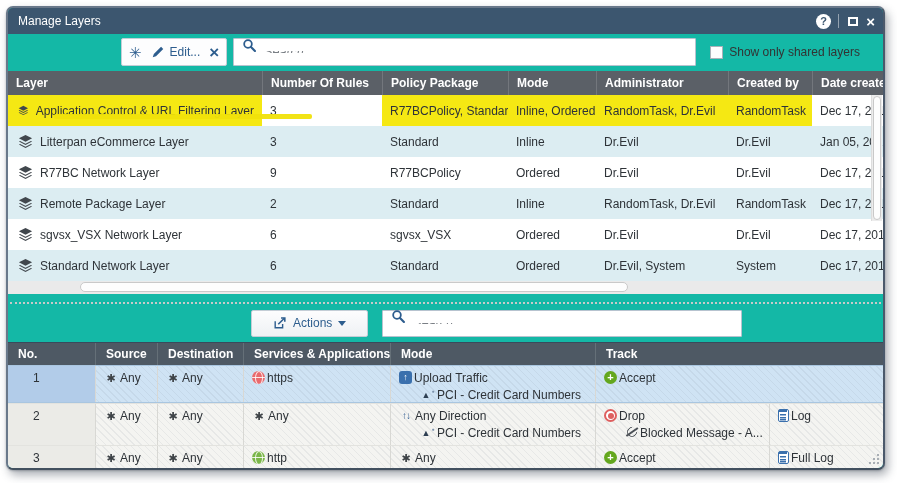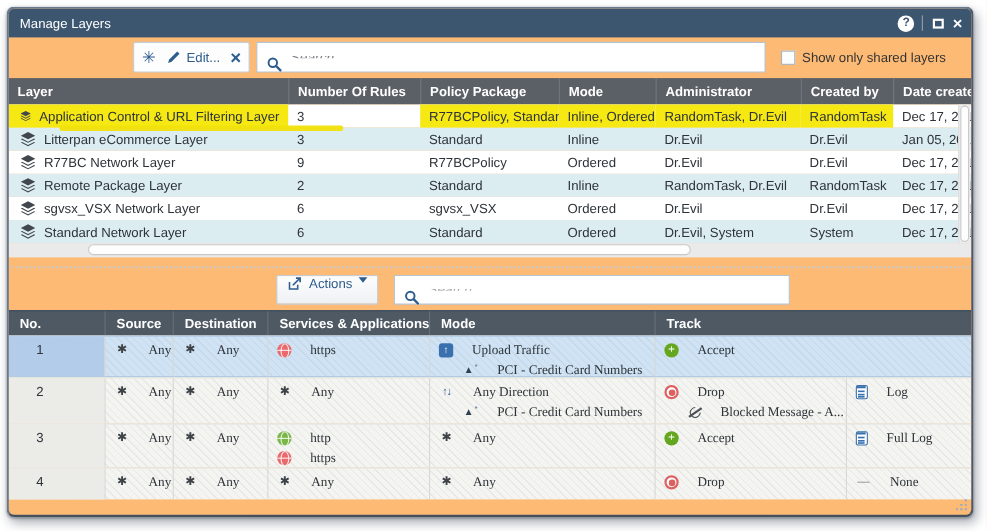--- a/index.html
+++ b/index.html
@@ -2,21 +2,21 @@
 <html><head>
 <meta charset="utf-8">
 <style>
   * { margin:0; padding:0; box-sizing:border-box; }
   html,body { width:897px; height:483px; background:#fff; overflow:hidden;
               font-family:"Liberation Sans", sans-serif; }
   .canvas { position:relative; width:897px; height:483px; }
 
   
   .dialog { position:absolute; left:6px; top:6px; width:879px; height:464px;
-            background:#fdba74; border-radius:7px;
+            background:#14b8a6; border-radius:7px;
             border:2px solid; border-color:#69788a #4b596b #42505f #69788a;
             box-shadow: 3px 5px 10px rgba(45,55,70,.40), 0 1px 2px rgba(45,55,70,.3);
             display:flex; flex-direction:column; overflow:hidden; }
 
   
   .titlebar { height:26px; background:#3c566f; display:flex; align-items:center;
               padding:0 8px 0 10px; flex:none; }
   .title { color:#fff; font-size:12px; }
   .tb-controls { margin-left:auto; display:flex; align-items:center; gap:7px; }
   .help-btn { width:15px; height:15px; border-radius:50%; background:#fff; color:#3c566f;
@@ -30,57 +30,57 @@
   .close-btn::before { content:"×"; }
 
   
   .topbar { height:37px; display:flex; align-items:center; padding:4px 10px 5px 10px; flex:none; }
   .btn-group { margin-left:103px; height:28px; border:1px solid #c4cdd6; border-radius:2px;
                background:#fdfdfe; display:flex; align-items:center; padding:4px 7px; gap:9px; }
   .tool { display:flex; align-items:center; gap:5px; color:#2d5d8e; font-size:12px; cursor:default; }
   .tool-new::before { content:"✳"; font-size:15px; color:#2d5d8e; line-height:1; }
   .tool-del::before { content:"×"; font-size:17px; font-weight:bold; color:#2d5d8e; line-height:1; }
   .searchbox { height:28px; border:1px solid #b7c3cf; background:#fff; display:flex;
-               align-items:flex-start; padding:12px 8px; gap:7px; border-radius:1px; }
+               align-items:flex-end; padding:12px 8px; gap:7px; border-radius:1px; }
   .searchbox input { border:none; outline:none; flex:1; font-size:12.5px; height:100%;
                      font-family:"Liberation Sans", sans-serif; background:transparent; color:#333; }
   .searchbox input::placeholder { font-style:italic; color:#7a7f85; }
   .top-search { width:463px; margin-left:6px; }
   .chk { margin-left:14px; display:flex; align-items:center; gap:6px; font-size:12px; color:#333; }
   .chk .box { width:13px; height:13px; border:1px solid #a9b2ba; background:#fcfdfe; }
 
   
   .lgrid { display:grid; grid-template-columns:254px 120px 126px 88px 132px 84px 1fr; }
   .lheader { background:#5b6067; flex:none; }
   .lheader .hcell { color:#fff; font-weight:bold; font-size:12px; padding:5px 8px;
                     border-left:1px solid #73777d; white-space:nowrap; overflow:hidden; }
   .lheader .hcell:first-child { border-left:none; }
   #layersBody { position:relative; flex:none; }
-  .lrow { height:21px; font-size:12px; color:#2e3338; background:#fff; cursor:default; }
+  .lrow { height:31px; font-size:12px; color:#2e3338; background:#fff; cursor:default; }
   .lrow.alt { background:#dcedf2; }
   .lrow > div { display:flex; align-items:center; padding:0 8px; white-space:nowrap; overflow:hidden; }
   .lrow .name { gap:7px; padding-left:10px; }
   .lrow .hl { background:#f5e813; }
   .hl-underline { position:absolute; left:46px; top:19px; width:258px; height:5px;
                   background:#f0e20a; border-radius:2px; opacity:.95; pointer-events:none; }
   .vscroll { position:absolute; right:1px; top:0; width:11px; height:126px;
              background:#ececec; border-left:1px solid #ddd; }
   .vscroll .thumb { position:absolute; left:1px; top:1px; width:8px; height:124px;
                     background:#fdfdfd; border:1px solid #c9c9c9; border-radius:4px; }
   .hscroll { height:13px; background:#eaeaea; position:relative; flex:none; }
   .hscroll .thumb { position:absolute; left:72px; top:1px; width:548px; height:10px;
                     background:#fdfdfd; border:1px solid #c9c9c9; border-radius:5px; }
 
   .dotted-sep { flex:none; margin:8px 2px 0 2px; border-top:2px dotted #c9c9c9; }
 
   
   .midbar { height:38px; display:flex; align-items:center; padding:4px 10px; flex:none; }
   .actions-btn { margin-left:233px; height:27px; border:1px solid #c4cdd6; border-radius:2px;
-                 background:linear-gradient(#fdfdfe,#eef1f4); display:flex; 
-                 gap:6px; padding:0 9px; font-size:12px; color:#2d5d8e;
+                 background:linear-gradient(#fdfdfe,#eef1f4); display:flex; align-items:center;
+                 gap:6px; padding:0 21px; font-size:12px; color:#2d5d8e;
                  font-family:"Liberation Sans", sans-serif; }
   .caret { width:0; height:0; border-left:4px solid transparent; border-right:4px solid transparent;
            border-top:5px solid #2d5d8e; margin-top:1px; }
   .rules-search { width:360px; margin-left:14px; height:27px; }
 
   
   .rgrid { display:grid; grid-template-columns:87px 62px 86px 147px 205px 174px 1fr; }
   .rheader { background:#4e5964; flex:none; border-top:1px solid #3a4a5c; }
   .rheader .hcell { color:#fff; font-weight:bold; font-size:12px; padding:4px 10px;
                     border-left:1px solid #657078; white-space:nowrap; overflow:hidden; }
@@ -93,21 +93,21 @@
                 display:flex; flex-direction:column; gap:3px; overflow:hidden; }
   .rrow > div:first-child { border-left:none; }
   .rrow { background-color:#f4f4f1; }
   .rrow .no-cell { background-color:#ebebe7; padding-left:25px; font-size:12px; }
   .rrow.sel { background-color:#cfe3f4; border-top:1px solid #a9c6e0; border-bottom:1px solid #a9c6e0; }
   .rrow.sel .no-cell { background-color:#b2cce9; }
   .rrow:nth-child(1) { height:38px; }
   .rrow:nth-child(2) { height:42px; }
   .rrow:nth-child(3) { height:40px; }
   .rrow:nth-child(4) { height:29px; }
-  .cell-line { display:flex; align-items:center; gap:17px; white-space:nowrap;font-family:Liberation Serif, serif; }
+  .cell-line { display:flex; align-items:flex-start; gap:2px; white-space:nowrap; }
   .cell-line.indent { padding-left:22px; }
 
   .grip { position:absolute; right:3px; bottom:3px; width:12px; height:12px;
           background:
             radial-gradient(circle at 10px 2px,  #a8aeb4 1px, transparent 1.3px),
             radial-gradient(circle at 6px 6px,   #a8aeb4 1px, transparent 1.3px),
             radial-gradient(circle at 10px 6px,  #a8aeb4 1px, transparent 1.3px),
             radial-gradient(circle at 2px 10px,  #a8aeb4 1px, transparent 1.3px),
             radial-gradient(circle at 6px 10px,  #a8aeb4 1px, transparent 1.3px),
             radial-gradient(circle at 10px 10px, #a8aeb4 1px, transparent 1.3px); }

